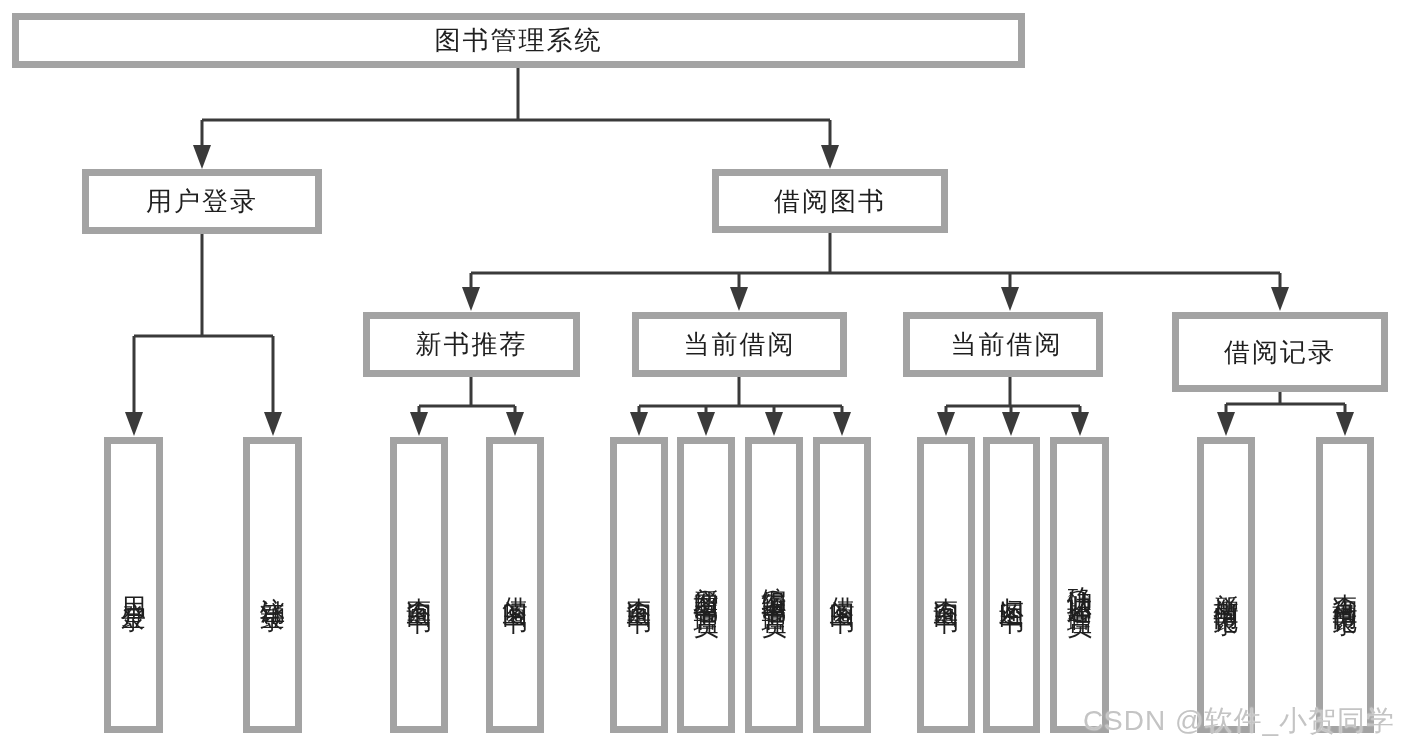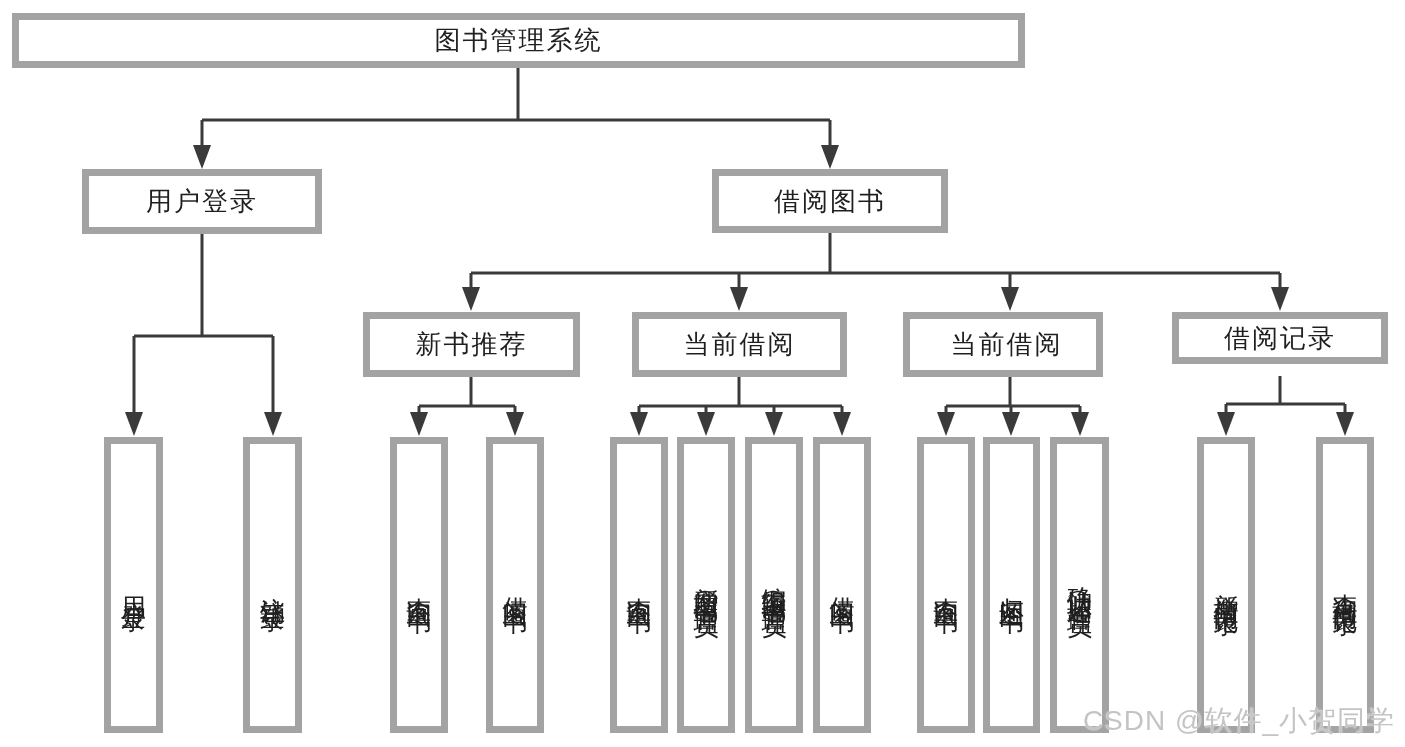--- a/index.html
+++ b/index.html
@@ -36,21 +36,21 @@
     text-shadow:0 0 2px #ffffff;
     white-space:nowrap;
   }
   
   #b-root{left:12px;top:13px;width:1013px;height:55px;}
   #b-user-login{left:82px;top:169px;width:240px;height:65px;}
   #b-book-mgmt{left:712px;top:169px;width:236px;height:64px;}
   #b-new-books{left:363px;top:312px;width:217px;height:65px;font-family:Liberation Serif, serif;}
   #b-book-borrow{left:632px;top:312px;width:215px;height:65px;}
   #b-current-borrow{left:903px;top:312px;width:200px;height:65px;padding-left:7px;}
-  #b-borrow-records{left:1172px;top:312px;width:216px;height:52px;}
+  #b-borrow-records{left:1172px;top:312px;width:216px;height:80px;}
   .leaf{top:437px;height:296px;width:58px;}
   #l-user-login{left:104px;width:59px;}
   #l-logout{left:243px;width:59px;}
   #l-nb-query{left:390px;}
   #l-nb-borrow{left:486px;}
   #l-bb-query{left:610px;}
   #l-bb-add{left:677px;}
   #l-bb-edit{left:745px;}
   #l-bb-borrow{left:813px;}
   #l-cb-query{left:917px;}

